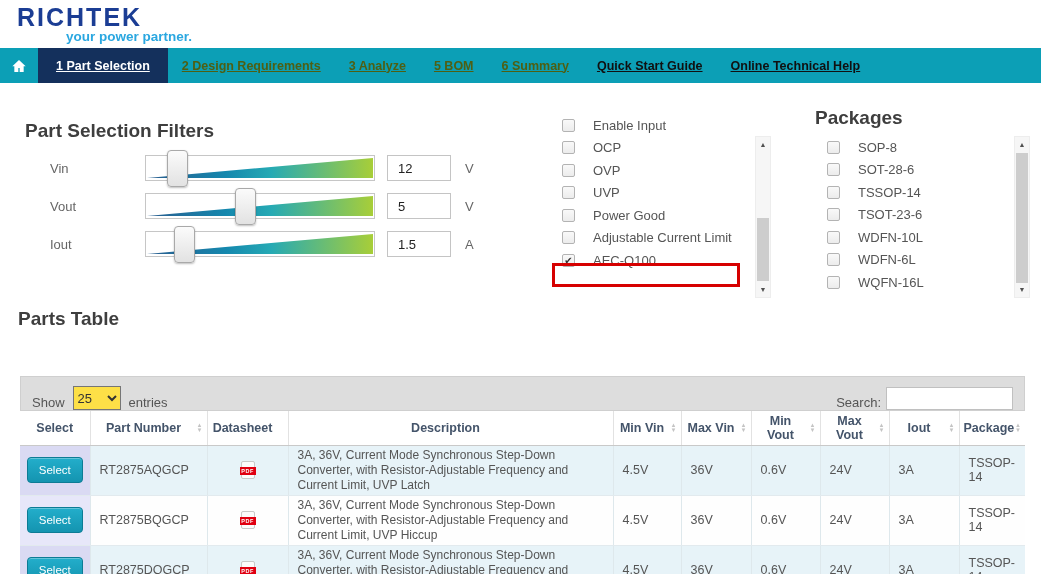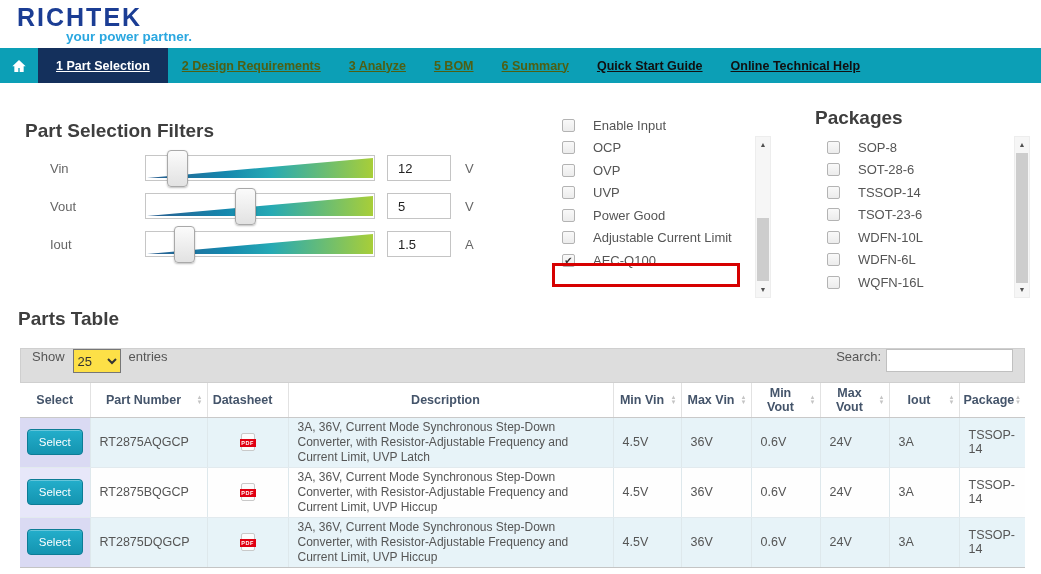--- a/index.html
+++ b/index.html
@@ -60,21 +60,21 @@
   .sb-up { top:0; }
   .sb-down { bottom:0; }
   .sb-thumb { position:absolute; left:1px; width:12px; background:#CDCDCD; cursor:pointer; }
   .features-panel .sb-thumb { top:81px; height:63px; }
   .packages-panel .sb-thumb { top:16px; height:130px; }
 
   
   .parts-title { position:absolute; left:18px; top:308px; }
   .table-wrap { position:absolute; left:20px; top:348px; width:1005px; }
   .table-toolbar { height:35px; background:#DDDDDD; border:1px solid #CFCFCF; display:flex;
-      align-items:flex-start; padding:0 11px; font-size:13px; color:#555; }
+      align-items:flex-end; padding:0 11px; font-size:13px; color:#555;margin-top:28px; }
   .entries-select { width:48px; height:24px; margin:0 8px; border:1px solid #767676; background:#fde047;
       font-size:13px; color:#333; font-family:inherit; }
   .toolbar-spacer { flex:1; }
   .search-label { margin-right:5px; }
   .search-input { width:127px; height:23px; border:1px solid #C0C0C0; font-size:13px; padding:0 5px;
       font-family:inherit; }
 
   table { width:100%; border-collapse:collapse; table-layout:fixed; }
   th { height:34px; background:#fff; color:#44546A; font-size:12.5px; font-weight:bold; text-align:center;
       border-right:1px solid #E2E2E2; border-bottom:1px solid #C9C9C9; position:relative; padding:2px 14px 2px 4px; }

